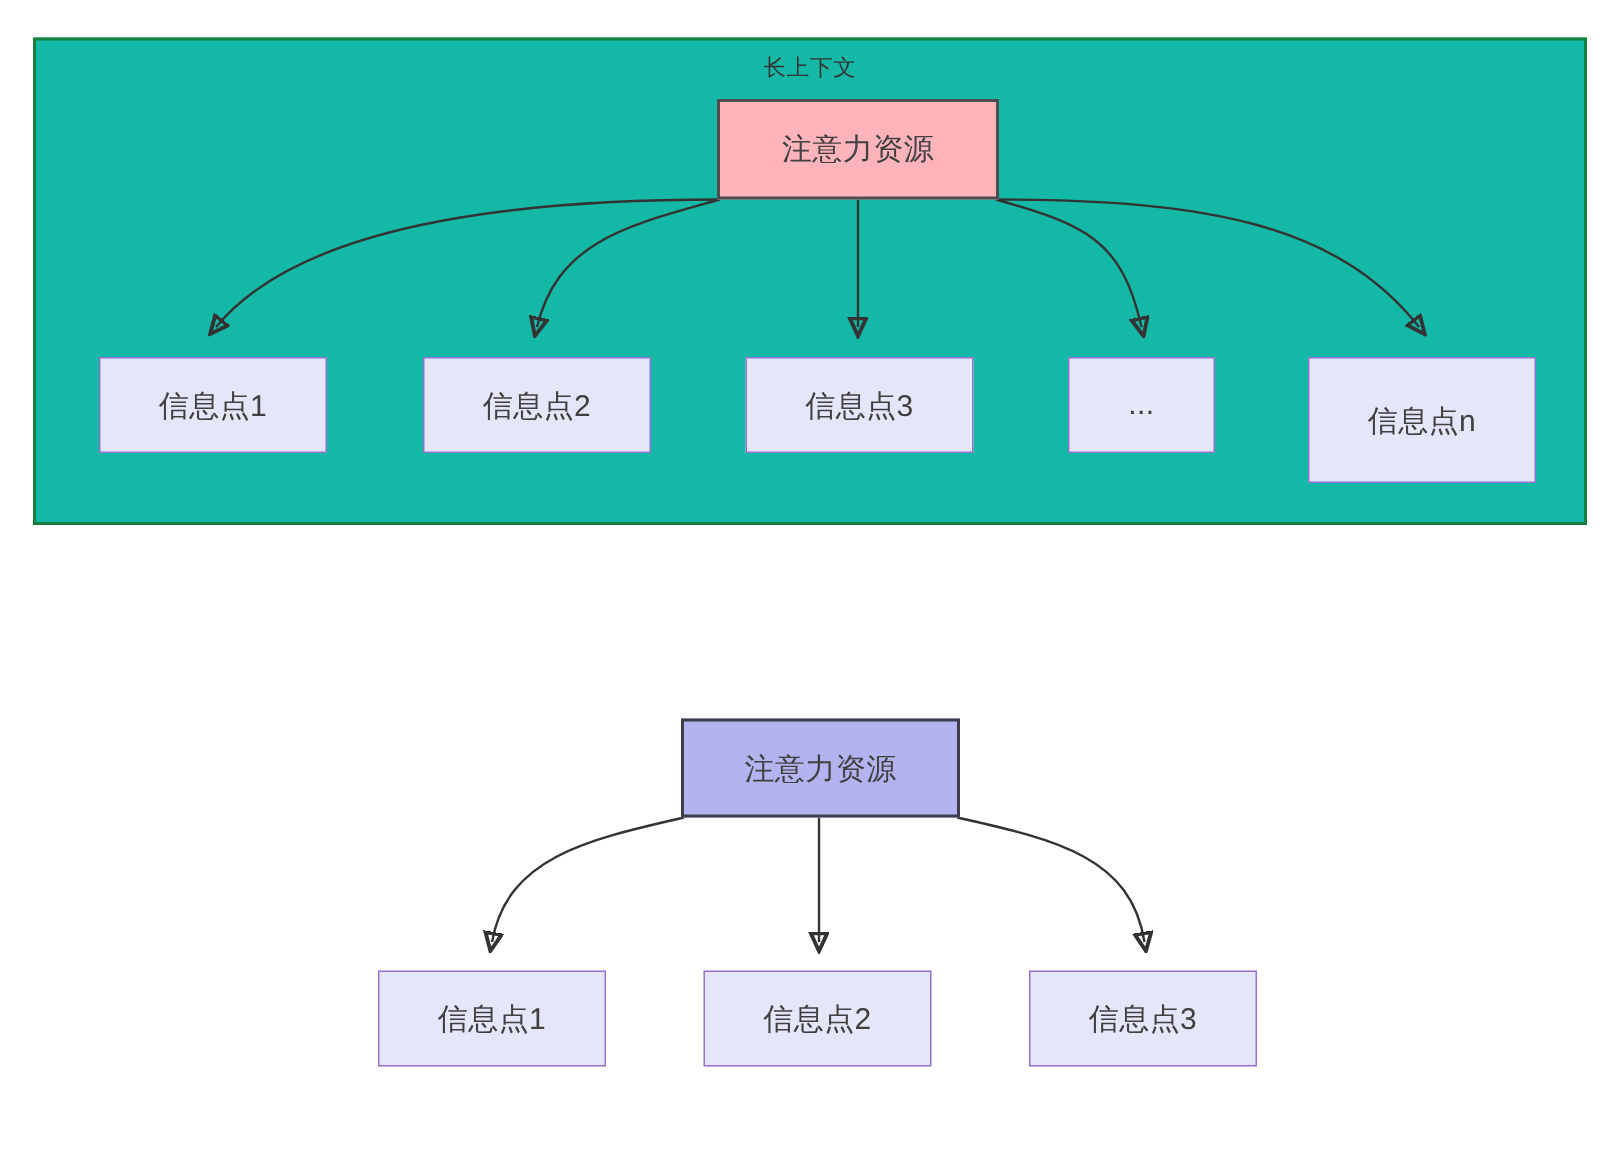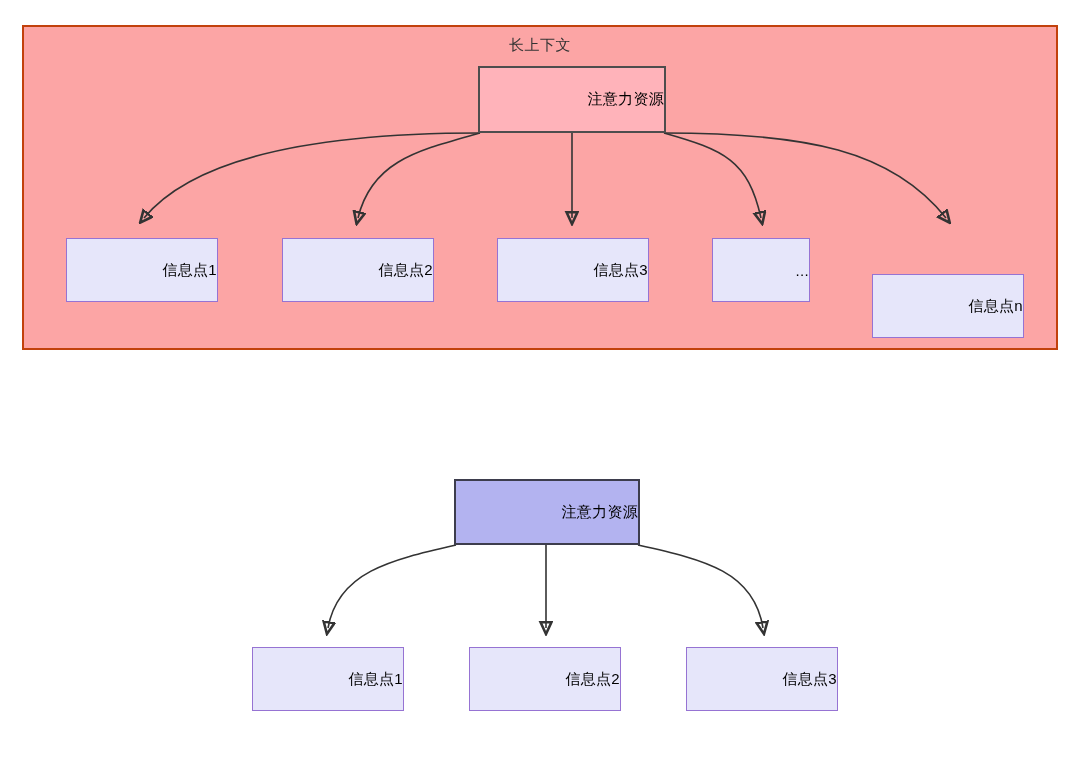--- a/index.html
+++ b/index.html
@@ -17,43 +17,43 @@
   }
   .canvas {
     position: absolute;
     left: 0;
     top: 0;
     width: 1080px;
     height: 774px;
   }
   .group-box {
     position: absolute;
-    background: #fca5a5;
-    border: 2px solid #c2410c;
+    background: #14b8a6;
+    border: 2px solid #15803d;
     box-sizing: border-box;
     font-family: Liberation Serif, serif;
   }
   .group-title {
     position: absolute;
     width: 100%;
     text-align: center;
     top: 9px;
     left: 0;
     font-size: 15px;
     color: #333333;
     letter-spacing: 0.5px;
   }
   .node {
     position: absolute;
     box-sizing: border-box;
     display: flex;
     align-items: center;
-    justify-content: flex-end;
-    font-size: 15px;
-    color: #000000;
+    justify-content: center;
+    font-size: 20px;
+    color: #404040;
     letter-spacing: 0.3px;
   }
   .node-root-long {
     background: #ffb3ba;
     border: 2px solid #4d4d4d;
   }
   .node-root-short {
     background: #b3b3f0;
     border: 2px solid #3d3d4d;
   }
@@ -112,21 +112,21 @@
   </div>
   <div class="node node-leaf" style="left:282px; top:238px; width:152px; height:64px;">
     <span>信息点2</span>
   </div>
   <div class="node node-leaf" style="left:497px; top:238px; width:152px; height:64px;">
     <span>信息点3</span>
   </div>
   <div class="node node-leaf" style="left:712px; top:238px; width:98px; height:64px;">
     <span>...</span>
   </div>
-  <div class="node node-leaf" style="left:872px; top:238px; width:152px; height:64px;margin-top:36px;">
+  <div class="node node-leaf" style="left:872px; top:238px; width:152px; height:84px;">
     <span>信息点n</span>
   </div>
 
 
   <svg class="edges" viewBox="0 0 1080 774">
 
     <path d="M456,545 C 390,560 338,572 328,628" marker-end="url(#ah)"></path>
 
     <path d="M546,545 L546,628" marker-end="url(#ah)"></path>
 

